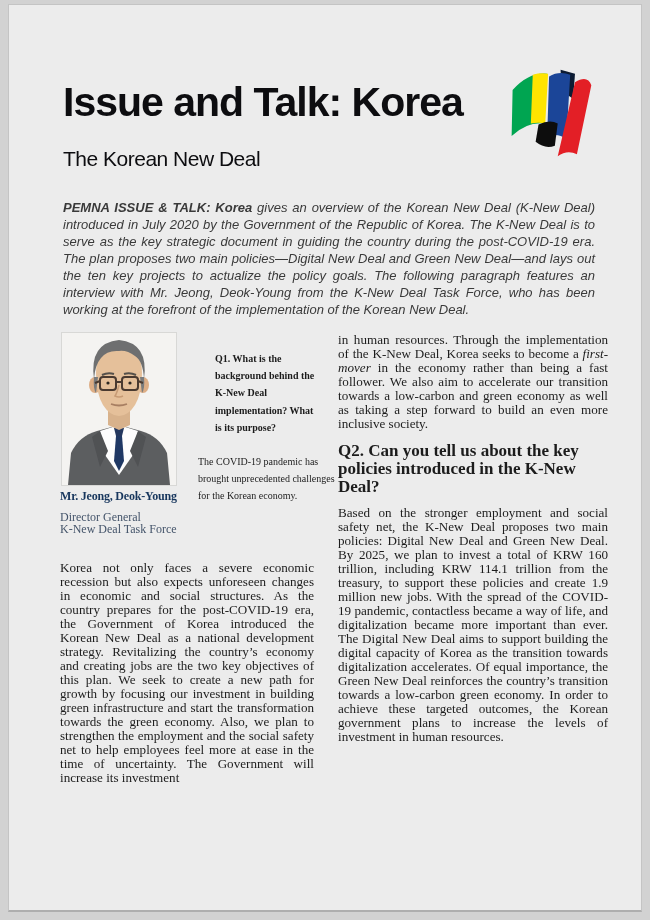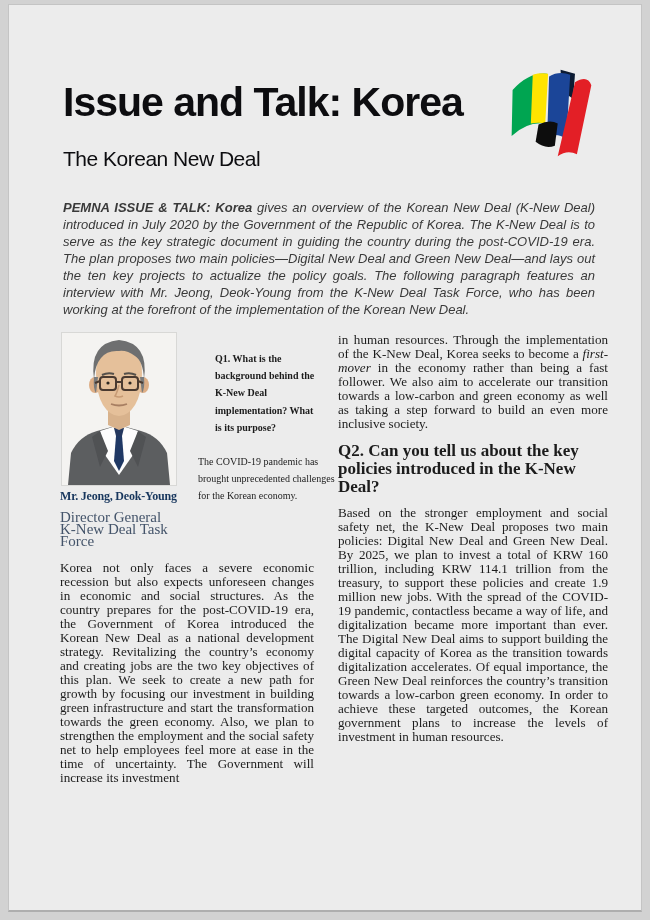--- a/index.html
+++ b/index.html
@@ -51,21 +51,21 @@
   .col-right{position:absolute;left:329px;top:328px;width:270px;}
   .top-row{display:flex;width:276px;height:228px;}
   .photo-block{width:118px;flex:none;text-align:left;}
   .photo-frame{width:114px;height:152px;margin:0 auto;background:#f4f3f1;
     box-shadow:0 0 0 1px #d8d8d6;overflow:hidden;}
   .caption-name{
     margin-top:5px;font-size:12px;font-weight:bold;color:var(--accent-navy);
     line-height:13px;letter-spacing:-0.2px;white-space:nowrap;
   }
   .caption-role{
-    margin-top:8px;font-size:15px;color:var(--role-gray);line-height:12px;
+    margin-top:8px;font-size:12px;color:var(--role-gray);line-height:12px;
   }
   .q1-block{margin-left:20px;width:138px;}
   .q-heading{
     font-weight:bold;font-size:10px;line-height:17.2px;color:var(--ink);margin:17px;
   }
   .q1-intro{font-size:10px;line-height:17.2px;color:var(--ink);margin:9px 0 0 0;}
   .body-para{
     font-size:13.1px;line-height:14px;color:var(--ink);
     text-align:justify;margin:0;
   }

